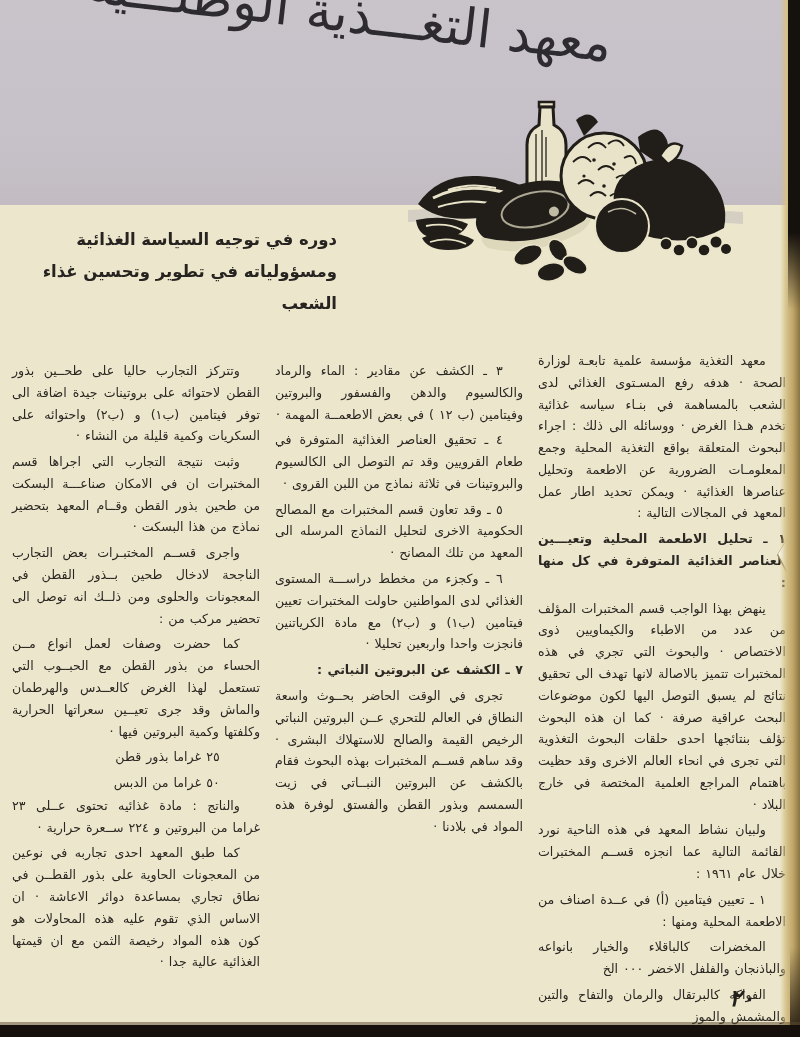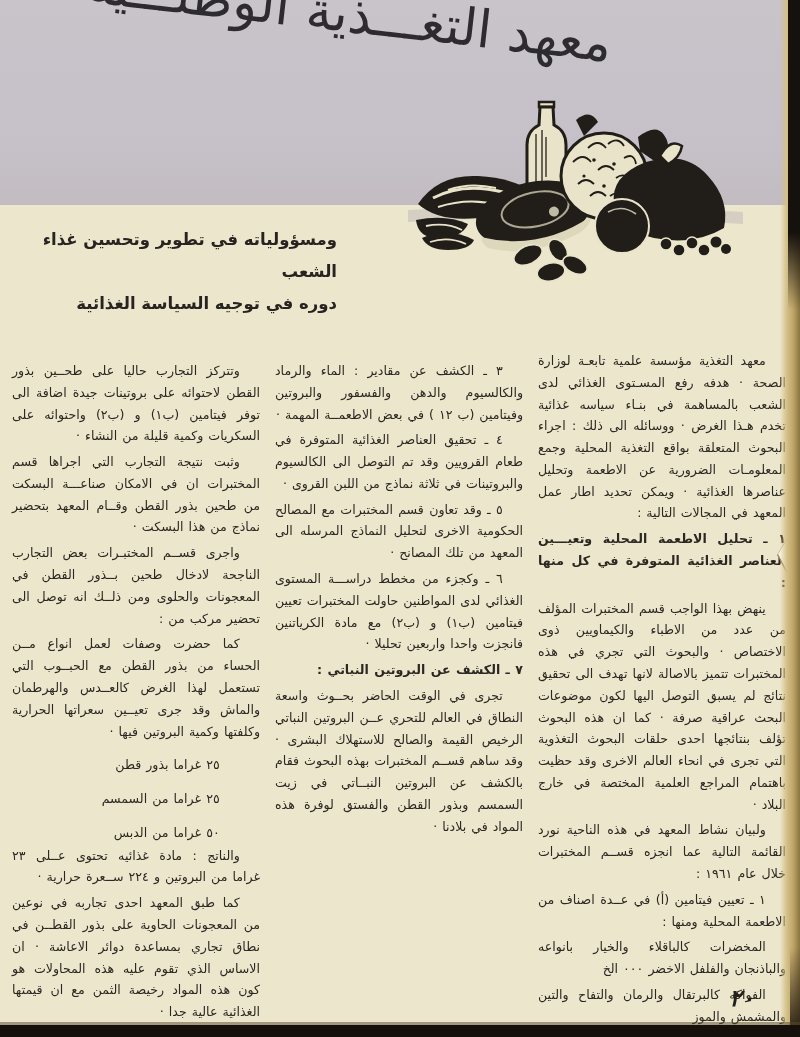--- a/index.html
+++ b/index.html
@@ -64,21 +64,21 @@
   }
   .col{flex:1;min-width:0;}
   .col:nth-child(2),.col:nth-child(3){padding-top:10px;}
   .para{
     margin:0 0 4px;font-size:12.6px;line-height:1.73;
     text-align:justify;text-align-last:right;color:#2b2722;
     word-spacing:1px;
   }
   .para.indent{text-indent:1.6em;}
   .para.bold{font-weight:bold;text-indent:0;margin:2px 0 4px;}
-  .para.list-item{padding-right:3.2em;text-align:right;margin:12px 0 1px;}
+  .para.list-item{padding-right:3.2em;text-align:right;margin:4px 0 1px;}
   .page-number{
     position:absolute;bottom:26px;right:46px;
     font-size:23px;font-weight:bold;color:#23201c;font-style:italic;
   }
 </style>
 </head>
 <body>
 
 <div class="page">
 
@@ -139,22 +139,22 @@
 
     <g fill="#211d18" stroke="#e9e4c9" stroke-width="1.6">
       <ellipse cx="120" cy="163" rx="15" ry="9" transform="rotate(-25 120 163)"></ellipse>
       <ellipse cx="150" cy="158" rx="12" ry="8" transform="rotate(55 150 158)"></ellipse>
       <ellipse cx="143" cy="180" rx="14" ry="9" transform="rotate(-12 143 180)"></ellipse>
       <ellipse cx="167" cy="173" rx="13" ry="8" transform="rotate(28 167 173)"></ellipse>
     </g>
   </svg>
 
   <div class="subtitle">
+    <div>دوره في توجيه السياسة الغذائية</div>
     <div>ومسؤولياته في تطوير وتحسين غذاء الشعب</div>
-    <div>دوره في توجيه السياسة الغذائية</div>
   </div>
 
   <div class="columns">
     <div class="col">
         <p class="para indent">معهد التغذية مؤسسة علمية تابعـة لوزارة الصحة · هدفه رفع المسـتوى الغذائي لدى الشعب بالمساهمة في بنـاء سياسه غذائية تخدم هـذا الغرض · ووسائله الى ذلك : اجراء البحوث المتعلقة بواقع التغذية المحلية وجمع المعلومـات الضرورية عن الاطعمة وتحليل عناصرها الغذائية · ويمكن تحديد اطار عمل المعهد في المجالات التالية :</p>
         <p class="para bold">١ ـ تحليل الاطعمة المحلية وتعيـــين العناصر الغذائية المتوفرة في كل منها :</p>
         <p class="para indent">ينهض بهذا الواجب قسم المختبرات المؤلف من عدد من الاطباء والكيماويين ذوى الاختصاص · والبحوث التي تجري في هذه المختبرات تتميز بالاصالة لانها تهدف الى تحقيق نتائج لم يسبق التوصل اليها لكون موضوعات البحث عراقية صرفة · كما ان هذه البحوث تؤلف بنتائجها احدى حلقات البحوث التغذوية التي تجرى في انحاء العالم الاخرى وقد حظيت باهتمام المراجع العلمية المختصة في خارج البلاد ·</p>
         <p class="para indent">ولبيان نشاط المعهد في هذه الناحية نورد القائمة التالية عما انجزه قســم المختبرات خلال عام ١٩٦١ :</p>
         <p class="para indent">١ ـ تعيين فيتامين (أ) في عــدة اصناف من الاطعمة المحلية ومنها :</p>
         <p class="para indent">المخضرات كالباقلاء والخيار بانواعه والباذنجان والفلفل الاخضر ٠٠٠ الخ</p>
@@ -168,21 +168,20 @@
         <p class="para indent">٦ ـ وكجزء من مخطط دراســـة المستوى الغذائي لدى المواطنين حاولت المختبرات تعيين فيتامين (ب١) و (ب٢) مع مادة الكرياتنين فانجزت واحدا واربعين تحليلا ·</p>
         <p class="para bold">٧ ـ الكشف عن البروتين النباتي :</p>
         <p class="para indent">تجرى في الوقت الحاضر بحــوث واسعة النطاق في العالم للتحري عــن البروتين النباتي الرخيص القيمة والصالح للاستهلاك البشرى · وقد ساهم قســم المختبرات بهذه البحوث فقام بالكشف عن البروتين النبــاتي في زيت السمسم وبذور القطن والفستق لوفرة هذه المواد في بلادنا ·</p>
       </div>
     <div class="col">
         <p class="para indent">وتتركز التجارب حاليا على طحــين بذور القطن لاحتوائه على بروتينات جيدة اضافة الى توفر فيتامين (ب١) و (ب٢) واحتوائه على السكريات وكمية قليلة من النشاء ·</p>
         <p class="para indent">وثبت نتيجة التجارب التي اجراها قسم المختبرات ان في الامكان صناعـــة البسكت من طحين بذور القطن وقــام المعهد بتحضير نماذج من هذا البسكت ·</p>
         <p class="para indent">واجرى قســم المختبـرات بعض التجارب الناجحة لادخال طحين بــذور القطن في المعجونات والحلوى ومن ذلــك انه توصل الى تحضير مركب من :</p>
         <p class="para indent">كما حضرت وصفات لعمل انواع مــن الحساء من بذور القطن مع الحبــوب التي تستعمل لهذا الغرض كالعــدس والهرطمان والماش وقد جرى تعيــين سعراتها الحرارية وكلفتها وكمية البروتين فيها ·</p>
         <p class="para list-item">٢٥ غراما بذور قطن</p>
-        <p class="para list-item">٢٥ غراما من السمسم</p>
         <p class="para list-item">٥٠ غراما من الدبس</p>
         <p class="para indent">والناتج : مادة غذائيه تحتوى عــلى ٢٣ غراما من البروتين و ٢٢٤ ســعرة حرارية ·</p>
         <p class="para indent">كما طبق المعهد احدى تجاربه في نوعين من المعجونات الحاوية على بذور القطــن في نطاق تجاري بمساعدة دوائر الاعاشة · ان الاساس الذي تقوم عليه هذه المحاولات هو كون هذه المواد رخيصة الثمن مع ان قيمتها الغذائية عالية جدا ·</p>
       </div>
   </div>
 
   <div class="page-number">٢٠</div>
 
   <div class="paper-tear"></div>
   <div class="edge-tan"></div>

